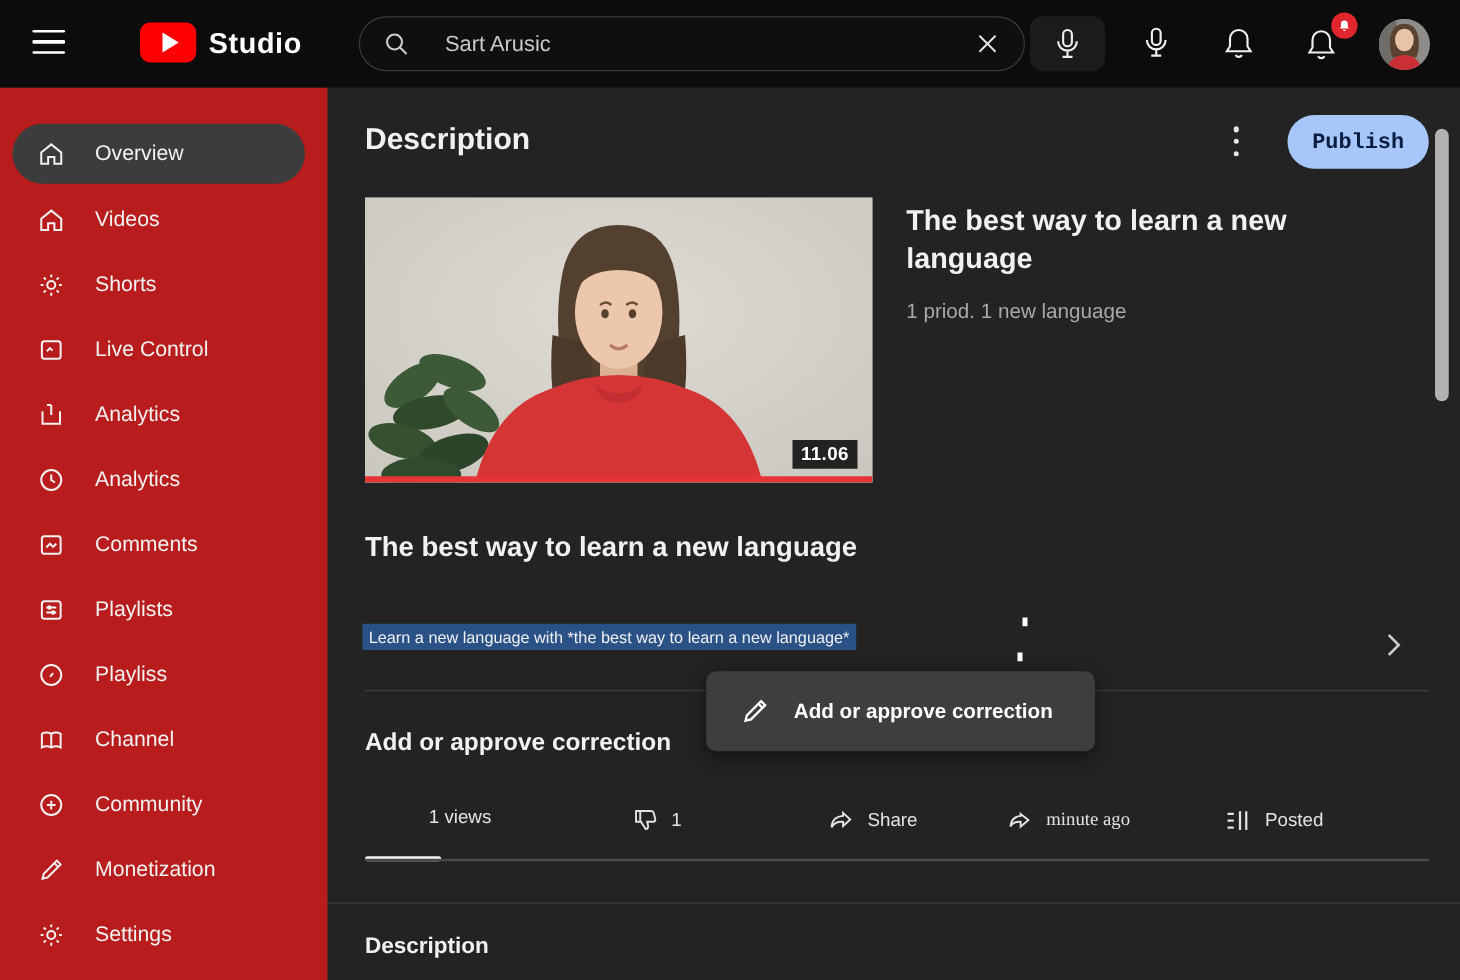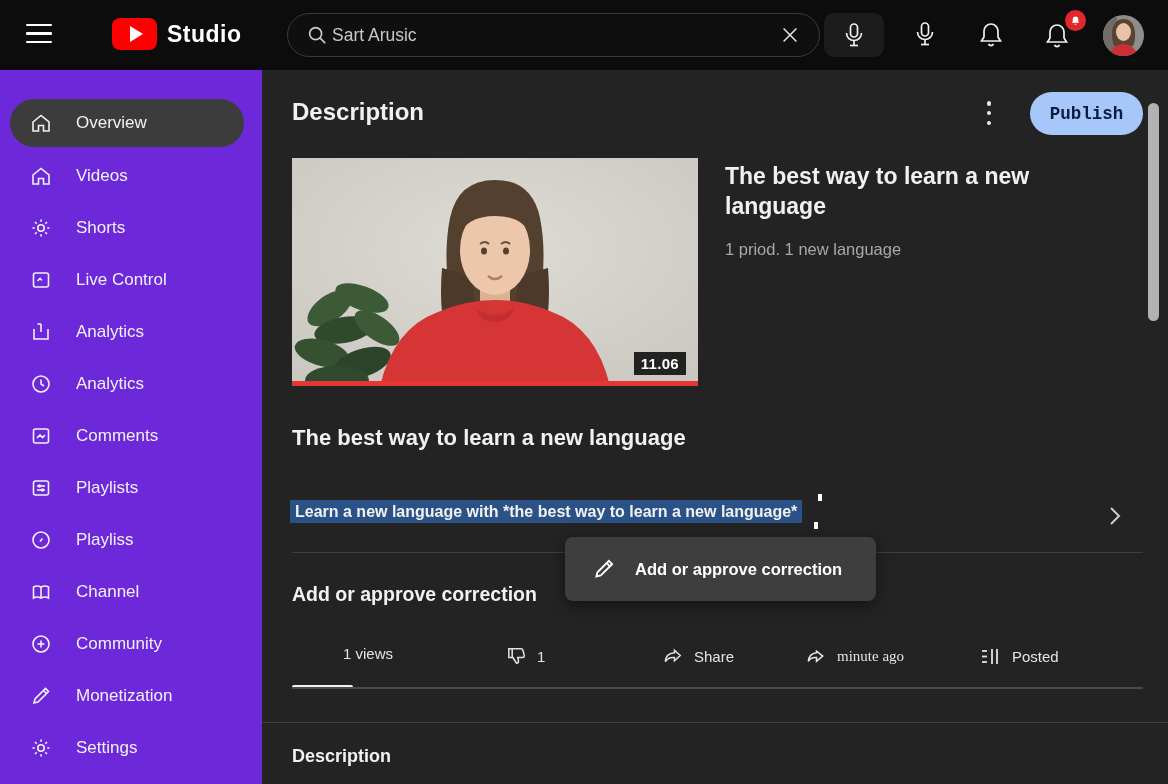--- a/index.html
+++ b/index.html
@@ -10,33 +10,33 @@
   #topbar { position:absolute; left:0; top:0; width:1168px; height:70px; background:#0c0c0c; z-index:30; }
   #hamburger { position:absolute; left:26px; top:24px; width:26px; height:22px; cursor:pointer; }
   #hamburger span { display:block; height:2.4px; background:#fff; margin-bottom:6px; border-radius:1px; }
   #logo { position:absolute; left:76px; top:18px; display:flex; align-items:center; gap:10px;padding-left:36px; }
   #logo-mark { width:45px; height:32px; background:#f00; border-radius:8px; display:flex; align-items:center; justify-content:center; }
   #logo-mark:after { content:""; border-left:13px solid #fff; border-top:8px solid transparent; border-bottom:8px solid transparent; margin-left:3px; }
   #logo-text { font-size:23px; font-weight:bold; letter-spacing:.5px; color:#fff; }
 
   #searchbar { position:absolute; left:287px; top:13px; width:533px; height:44px; background:#0f0f0f;
     border:1px solid #3a3a3a; border-radius:22px; display:flex; align-items:center; padding:0 18px; }
-  #search-query { margin-left:4px; font-size:17.5px; color:#c9c9c9; flex:1; }
+  #search-query { margin-left:28px; font-size:17.5px; color:#c9c9c9; flex:1; }
   #clear-btn { cursor:pointer; display:flex; }
 
   #mic-pill { position:absolute; left:824px; top:13px; width:60px; height:44px; background:#1c1c1c; border-radius:10px;
     display:flex; align-items:center; justify-content:center; cursor:pointer; }
   .tb-icon { position:absolute; top:21px; cursor:pointer; }
   #bell2-wrap { position:absolute; left:1044px; top:18px; width:36px; height:36px; cursor:pointer; }
   #bell-badge { position:absolute; right:-6px; top:-8px; width:21px; height:21px; background:#e2262e; border-radius:50%;
     display:flex; align-items:center; justify-content:center; }
   #avatar { position:absolute; left:1103px; top:15px; width:41px; height:41px; border-radius:50%; overflow:hidden; cursor:pointer; }
 
   
-  #sidebar { position:absolute; left:0; top:70px; width:262px; height:714px; background:#6d28d9; z-index:20; }
+  #sidebar { position:absolute; left:0; top:70px; width:262px; height:714px; background:#b91c1c; z-index:20; }
   .side-item { position:absolute; left:10px; width:234px; height:48px; border-radius:24px;
     display:flex; align-items:center; gap:22px; padding-left:18px; cursor:pointer; }
   .side-item.active { background:#3c3c3c; }
   .side-label { font-size:17px; font-weight:500; color:#f1f1f1; white-space:nowrap; }
   .side-icon { display:flex; width:26px; justify-content:center; }
 
   
   #main { position:absolute; left:262px; top:70px; width:906px; height:714px; background:#232323; }
   #page-title { position:absolute; left:30px; top:28px; font-size:24px; font-weight:bold; }
   #kebab { position:absolute; left:718px; top:30px; width:18px; height:26px; cursor:pointer;
@@ -50,21 +50,21 @@
     font-size:15px; font-weight:bold; padding:3px 7px; letter-spacing:.3px; }
   #progress-red { position:absolute; left:0; bottom:0; width:100%; height:5px; background:#e53535; }
 
   #video-title { position:absolute; left:463px; top:92px; width:312px; font-size:23px; font-weight:bold; line-height:1.3; }
   #video-meta { position:absolute; left:463px; top:170px; font-size:16.5px; color:#a8a8a8; }
 
   #scrollbar-thumb { position:absolute; left:886px; top:33px; width:11px; height:218px; background:#b2b2b2; border-radius:6px; cursor:pointer; }
 
   #section-title { position:absolute; left:30px; top:355px; font-size:22px; font-weight:bold; }
 
-  #selected-desc { position:absolute; left:28px; top:430px; font-size:16px; font-weight:bold; line-height:1.55;text-align:center; }
+  #selected-desc { position:absolute; left:28px; top:430px; font-size:13px; font-weight:normal; line-height:1.55;text-align:center; }
   #selected-desc .sel { background:#2a5286; padding:3px 5px; }
   .caret-mark { position:absolute; background:#fff; width:4px; height:7px; }
   #caret-top { left:556px; top:424px; }
   #caret-bot { left:552px; top:452px; }
   #chevron-right { position:absolute; left:842px; top:434px; cursor:pointer; }
 
   .divider { position:absolute; left:30px; width:851px; height:1px; background:#3e3e3e; }
   #divider-1 { top:482px; }
   #divider-2 { top:652px; left:0; width:906px; }
 

